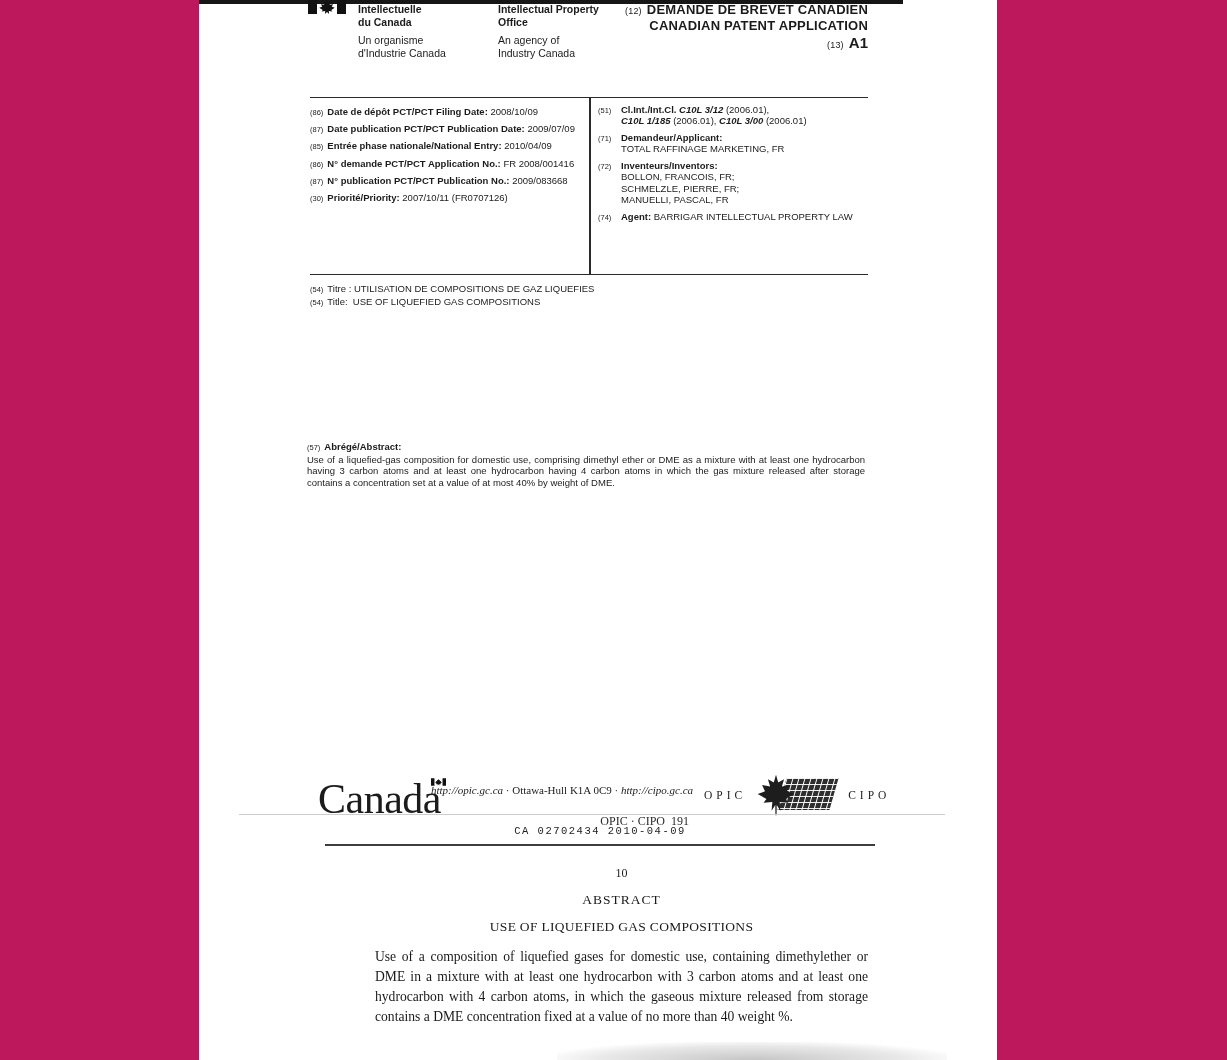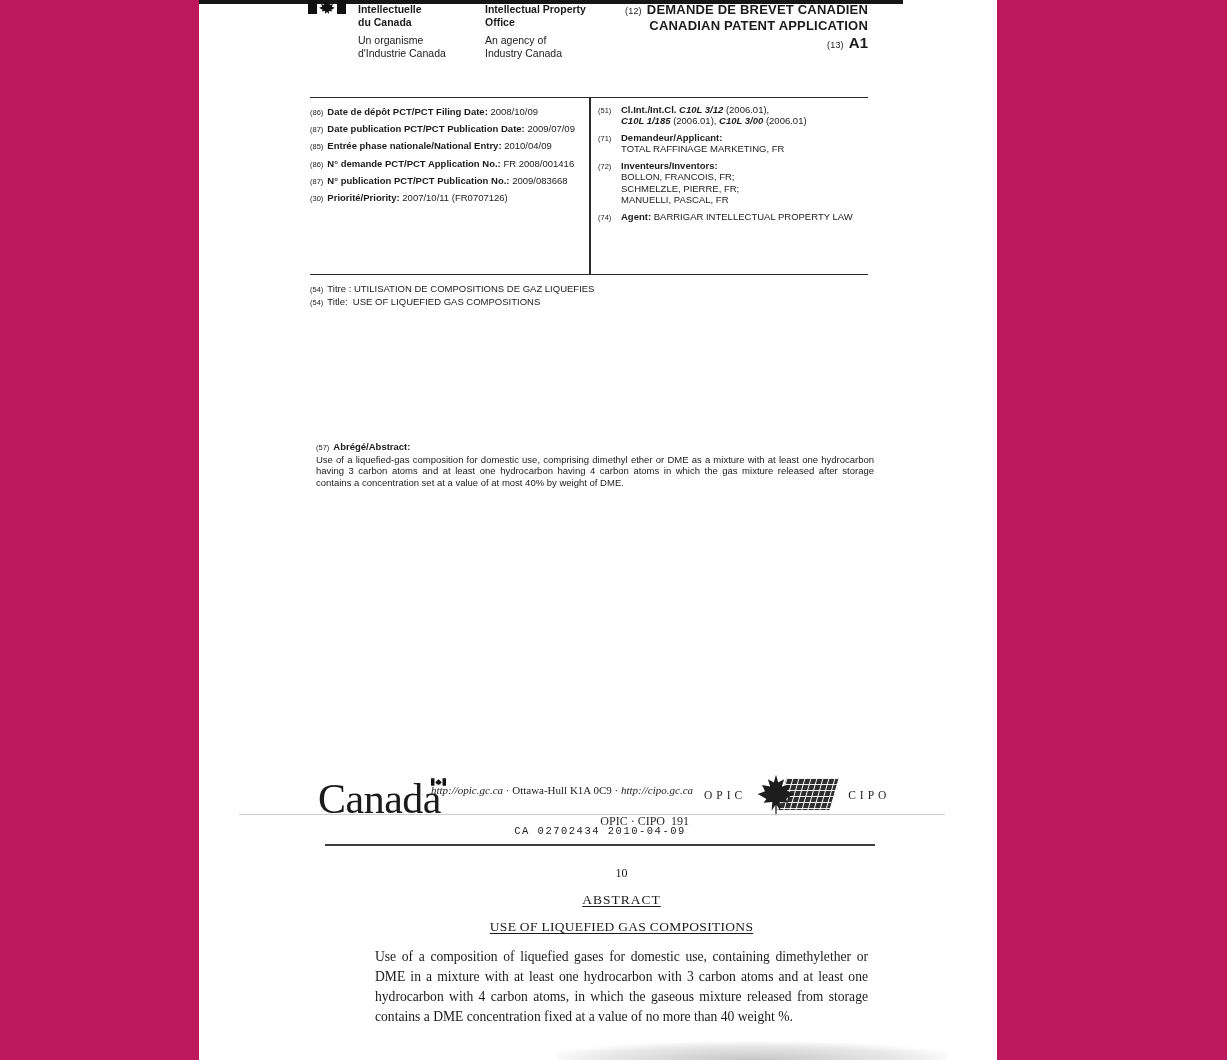--- a/index.html
+++ b/index.html
@@ -9,21 +9,21 @@
 
   
   .top-rule{position:absolute;left:0;top:0;width:704px;height:4px;background:#161616;}
 
   
   .hdr-flag{position:absolute;left:109px;top:0;width:38px;height:14px;}
   .hdr-col{position:absolute;top:3px;font-size:10.5px;line-height:12.5px;}
   .hdr-col .grp2{margin-top:6px;font-weight:400;}
   .hdr-col .grp1{font-weight:700;}
   .col-fr{left:159px;}
-  .col-en{left:286px;}
+  .col-en{left:299px;}
   .pub-block{position:absolute;right:129px;top:2px;text-align:right;}
   .pub-line{display:flex;justify-content:flex-end;align-items:baseline;gap:5px;}
   .ref-code{font-size:9px;letter-spacing:0.2px;}
   .pat-num{font-size:20px;font-weight:700;letter-spacing:1px;}
   .doc-type{font-size:13px;font-weight:700;line-height:15.5px;letter-spacing:0.2px;}
   .kind-code{font-size:15px;font-weight:700;}
   .pub-l1{margin-bottom:6px;}
   .pub-l4{margin-top:1px;}
 
   
@@ -37,21 +37,21 @@
   .bval{font-weight:400;}
   .biblio-right{position:absolute;left:288px;top:6px;width:266px;}
   .rgroup{position:relative;padding-left:23px;margin-bottom:5.5px;font-size:9.5px;line-height:11.3px;}
   .rgroup .code{position:absolute;left:0;top:1px;font-size:7.5px;}
   .rlabel{font-weight:700;}
   .cls{font-weight:700;font-style:italic;}
 
   
   .title-block{position:absolute;left:111px;top:283px;font-size:9.5px;line-height:11.5px;}
   .trow .code{font-size:7.5px;margin-right:4px;}
-  .abstract-block{position:absolute;left:117px;top:441px;width:558px;font-size:9.5px;line-height:11.2px;}
+  .abstract-block{position:absolute;left:108px;top:441px;width:558px;font-size:9.5px;line-height:11.2px;}
   .abstract-block .code{font-size:7.5px;margin-right:4px;}
   .abs-text{text-align:justify;text-align-last:left;margin-top:1px;}
 
   
   .wordmark{position:absolute;left:119px;top:775px;font-family:Liberation Serif, serif;font-size:42px;letter-spacing:-0.5px;}
   .wm-flag{position:absolute;right:-5px;top:3px;width:15px;height:8px;}
   .addr{position:absolute;left:183px;top:784px;width:360px;text-align:center;
         font-family:"Liberation Serif",serif;font-size:11px;white-space:nowrap;}
   .addr .url{font-style:italic;}
   .doc-line{position:absolute;left:290px;top:806px;width:200px;text-align:right;
@@ -66,21 +66,21 @@
   .cg-leaf{position:absolute;left:0;top:-3px;width:44px;height:46px;}
   .rule-light{position:absolute;left:40px;top:814px;width:706px;height:1px;background:#cdcdcd;}
   .stamp{position:absolute;left:201px;top:825px;width:400px;text-align:center;
         font-family:"Liberation Mono","DejaVu Sans Mono",monospace;font-size:10.5px;letter-spacing:1.5px;color:#222;}
   .rule-dark{position:absolute;left:126px;top:844px;width:550px;height:2px;background:#3d3d3d;}
 
   
   .body-sec{position:absolute;left:176px;top:866px;width:493px;font-family:"Liberation Serif",serif;color:#1a1a1a;}
   .pagenum{text-align:center;font-size:12px;}
   .b-head{margin-top:11px;text-align:center;font-size:13.5px;letter-spacing:1px;}
-  .b-head span, .b-subhead span{text-decoration:underline;text-underline-offset:2px;}
+  .b-head span, .b-subhead span{text-underline-offset:2px;}
   .b-subhead{margin-top:11px;text-align:center;font-size:13.5px;letter-spacing:0.3px;}
   .b-para{margin-top:12px;font-size:13.6px;line-height:20px;text-align:justify;text-align-last:left;}
 
   .bottom-shadow{position:absolute;left:358px;top:1042px;width:390px;height:18px;
         background:radial-gradient(ellipse at 50% 100%,rgba(150,150,150,0.55) 0%,rgba(180,180,180,0.3) 55%,rgba(220,220,220,0) 78%);}
 </style>
 </head>
 <body>
 
 <div class="stage">

